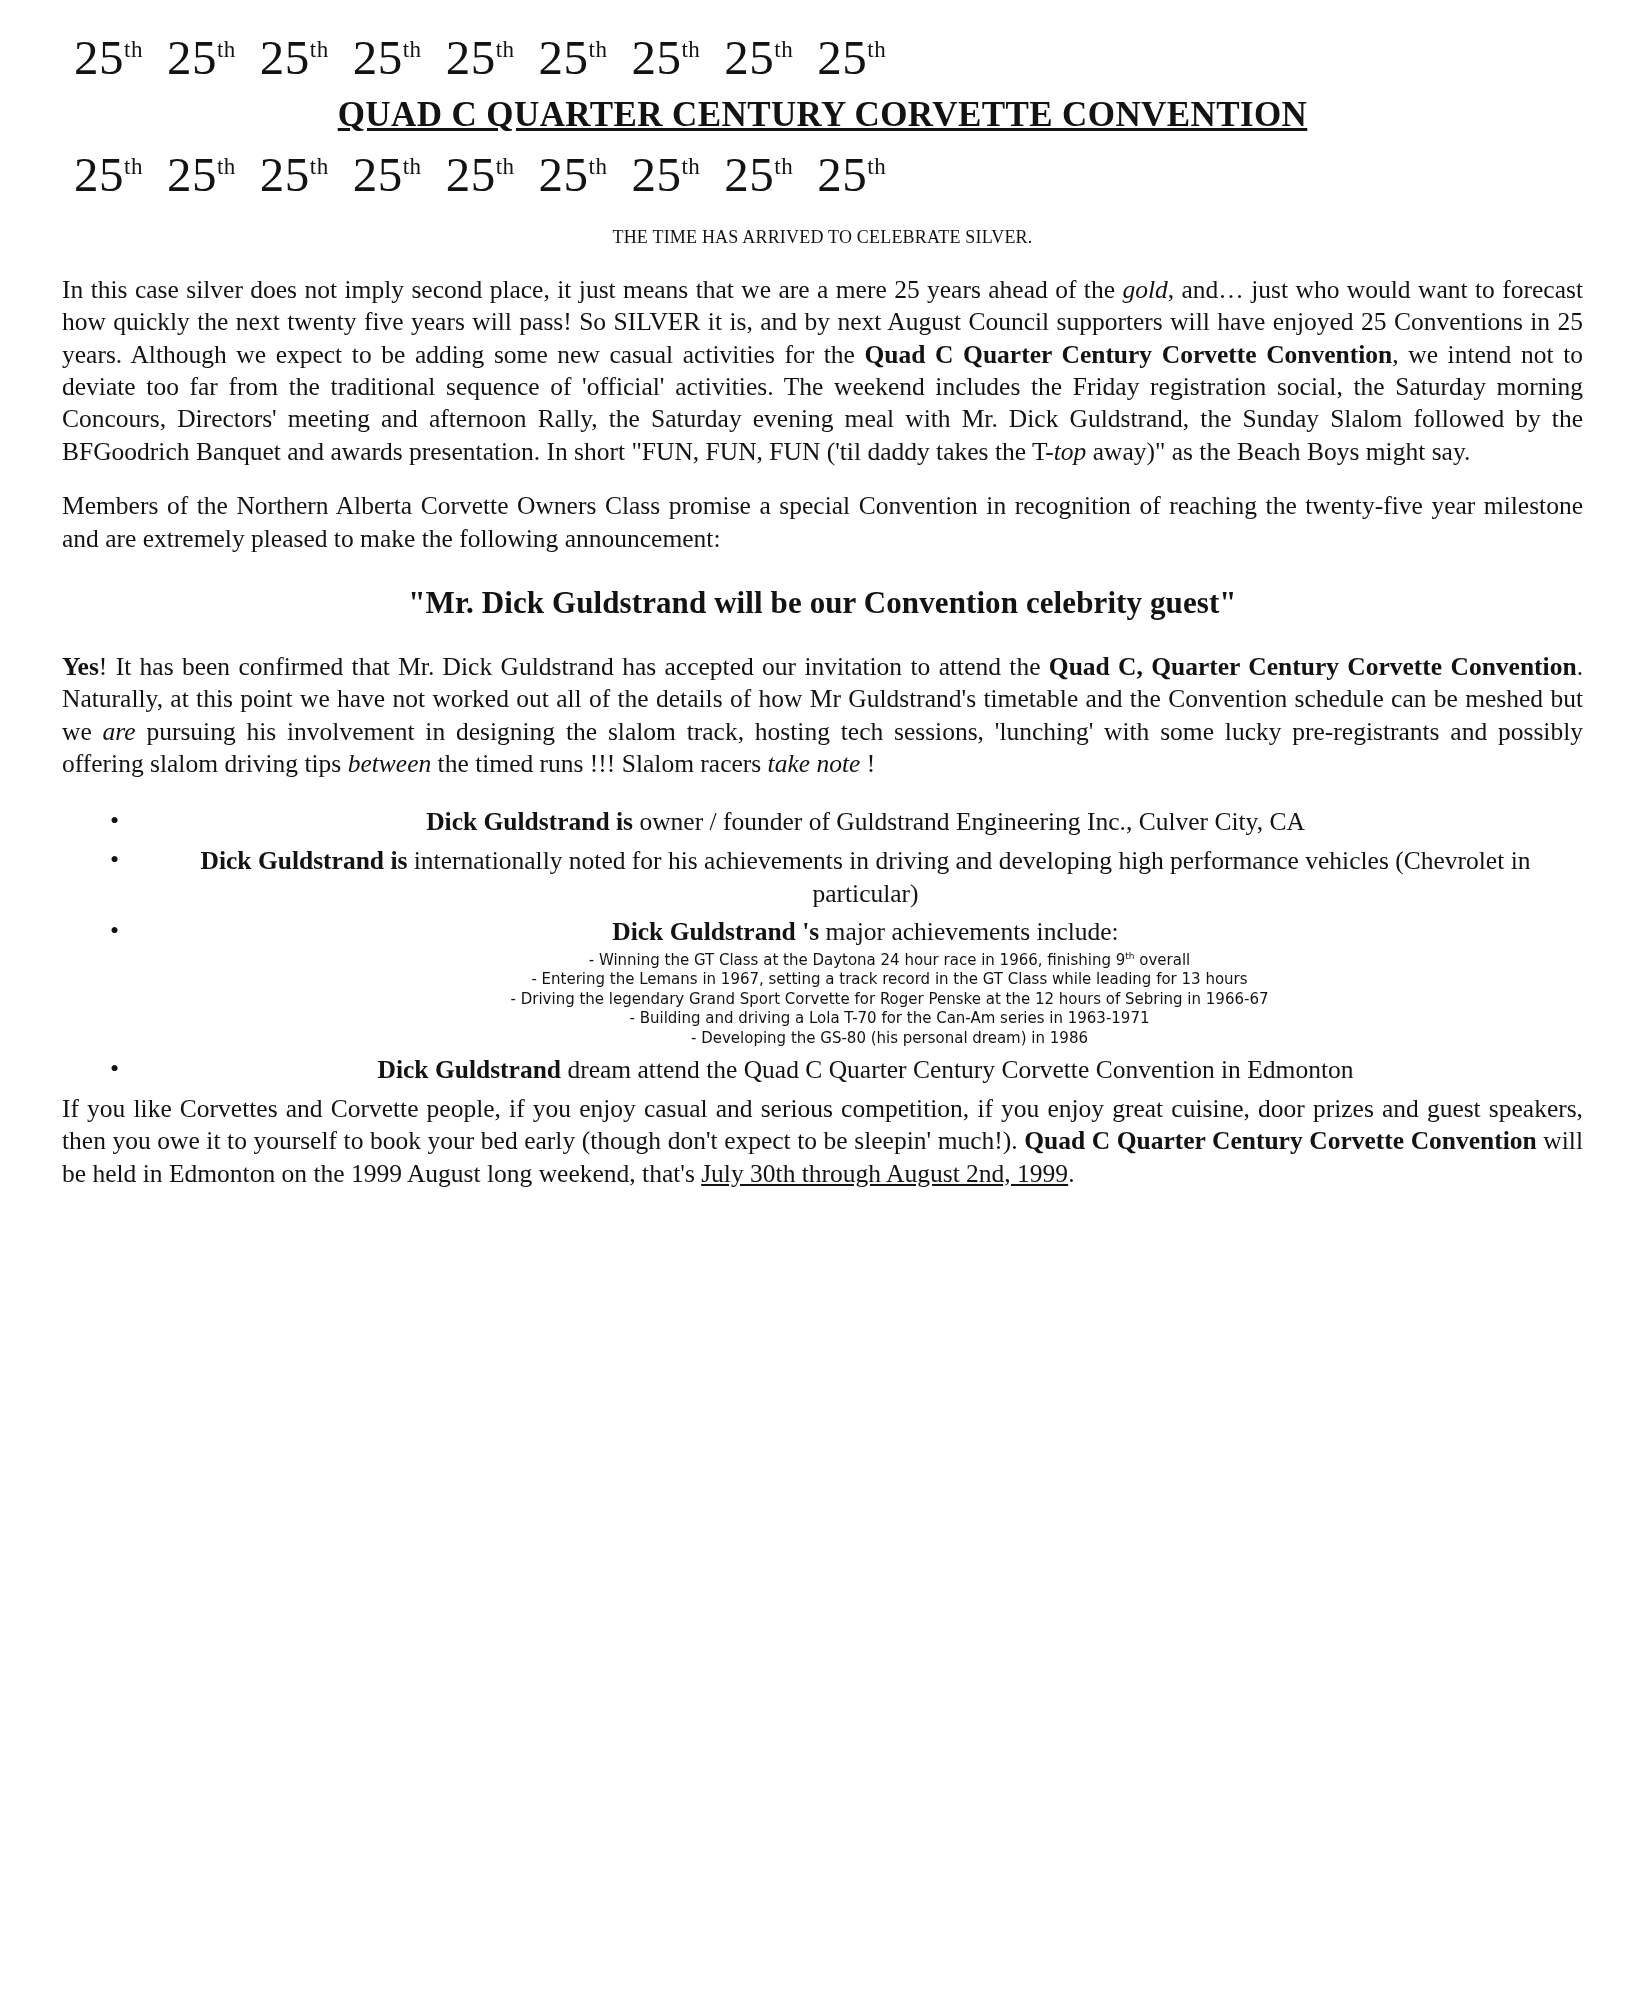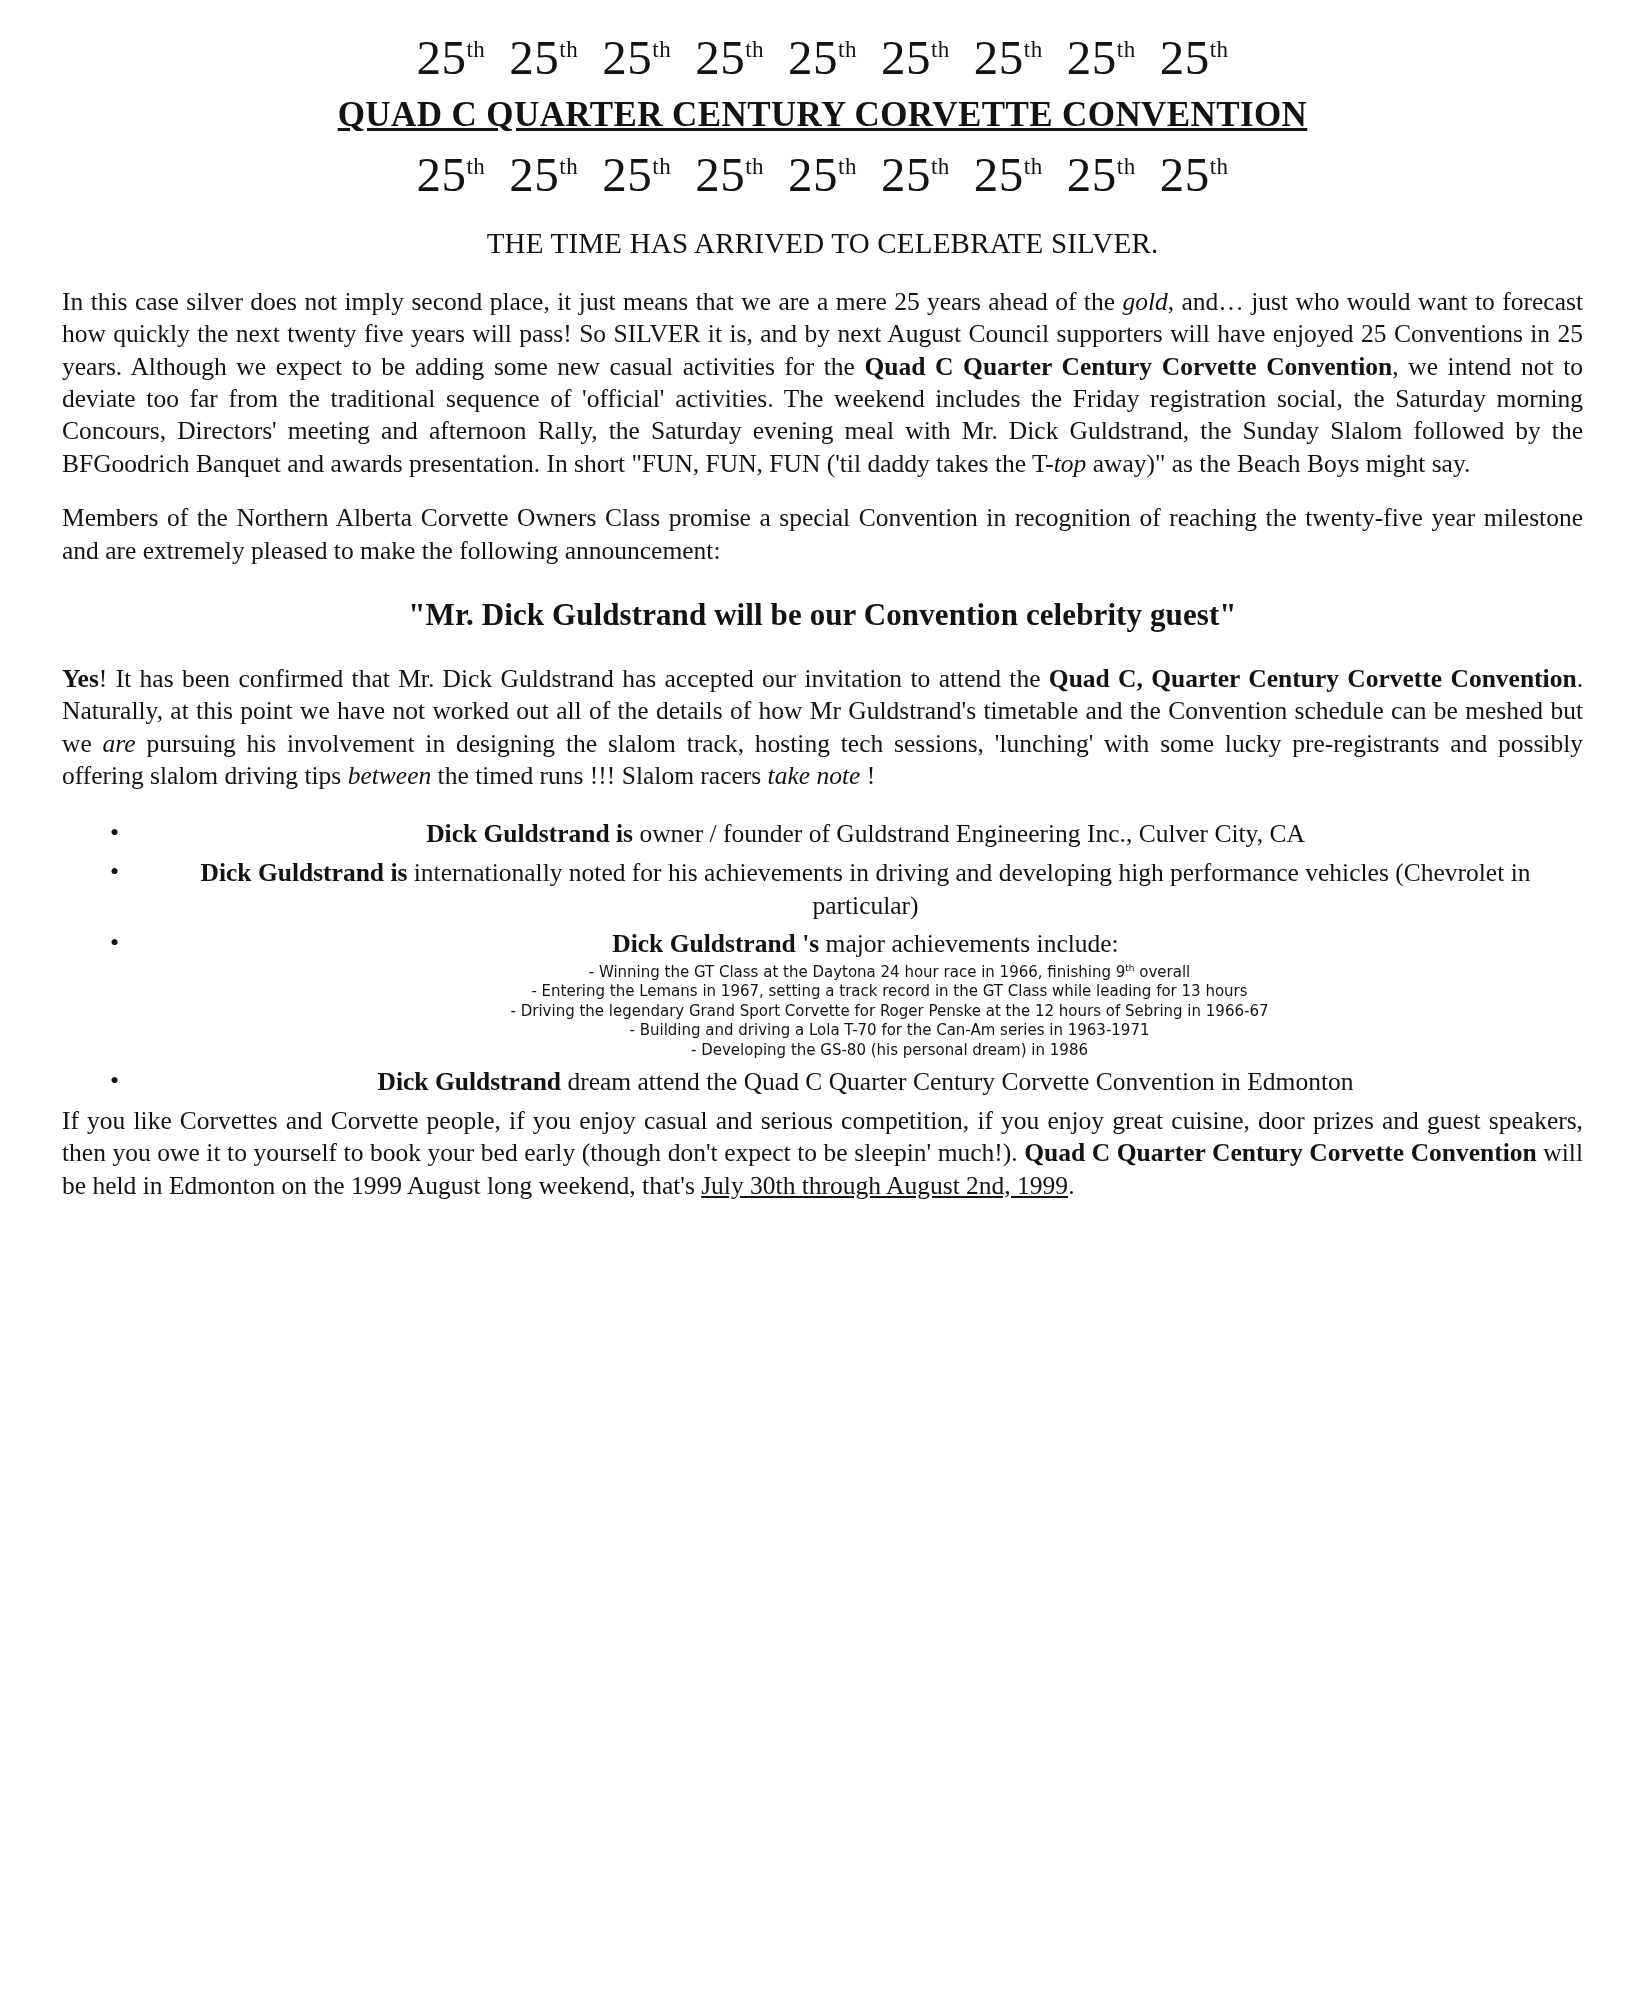--- a/index.html
+++ b/index.html
@@ -15,21 +15,21 @@
   }
   .page {
     width: 1645px;
     box-sizing: border-box;
     padding: 18px 62px 40px 62px;
     position: relative;
   }
 
   
   .ordinal-row {
-    text-align: center;
+    text-align: left;
     white-space: nowrap;
     font-size: 49px;
     line-height: 1.05;
     letter-spacing: 0.5px;
   }
   .ordinal-row.top { margin: 14px 0 6px 0; }
   .ordinal-row.second { margin: 14px 0 10px 0; }
   .ordinal {
     display: inline-block;
     margin: 0 12px;
@@ -47,21 +47,21 @@
     font-size: 35px;
     font-weight: bold;
     text-decoration: underline;
     letter-spacing: 0.4px;
     margin: 12px 0 6px 0;
     font-family: "Liberation Serif", serif;
   }
 
   .subtitle {
     text-align: center;
-    font-size: 29px;
+    font-size: 18px;
     margin: 26px 0 26px 0;
     letter-spacing: 0.2px;
   }
 
   
   p.body {
     font-size: 25.5px;
     line-height: 1.27;
     text-align: justify;
     margin: 0 0 22px 0;

